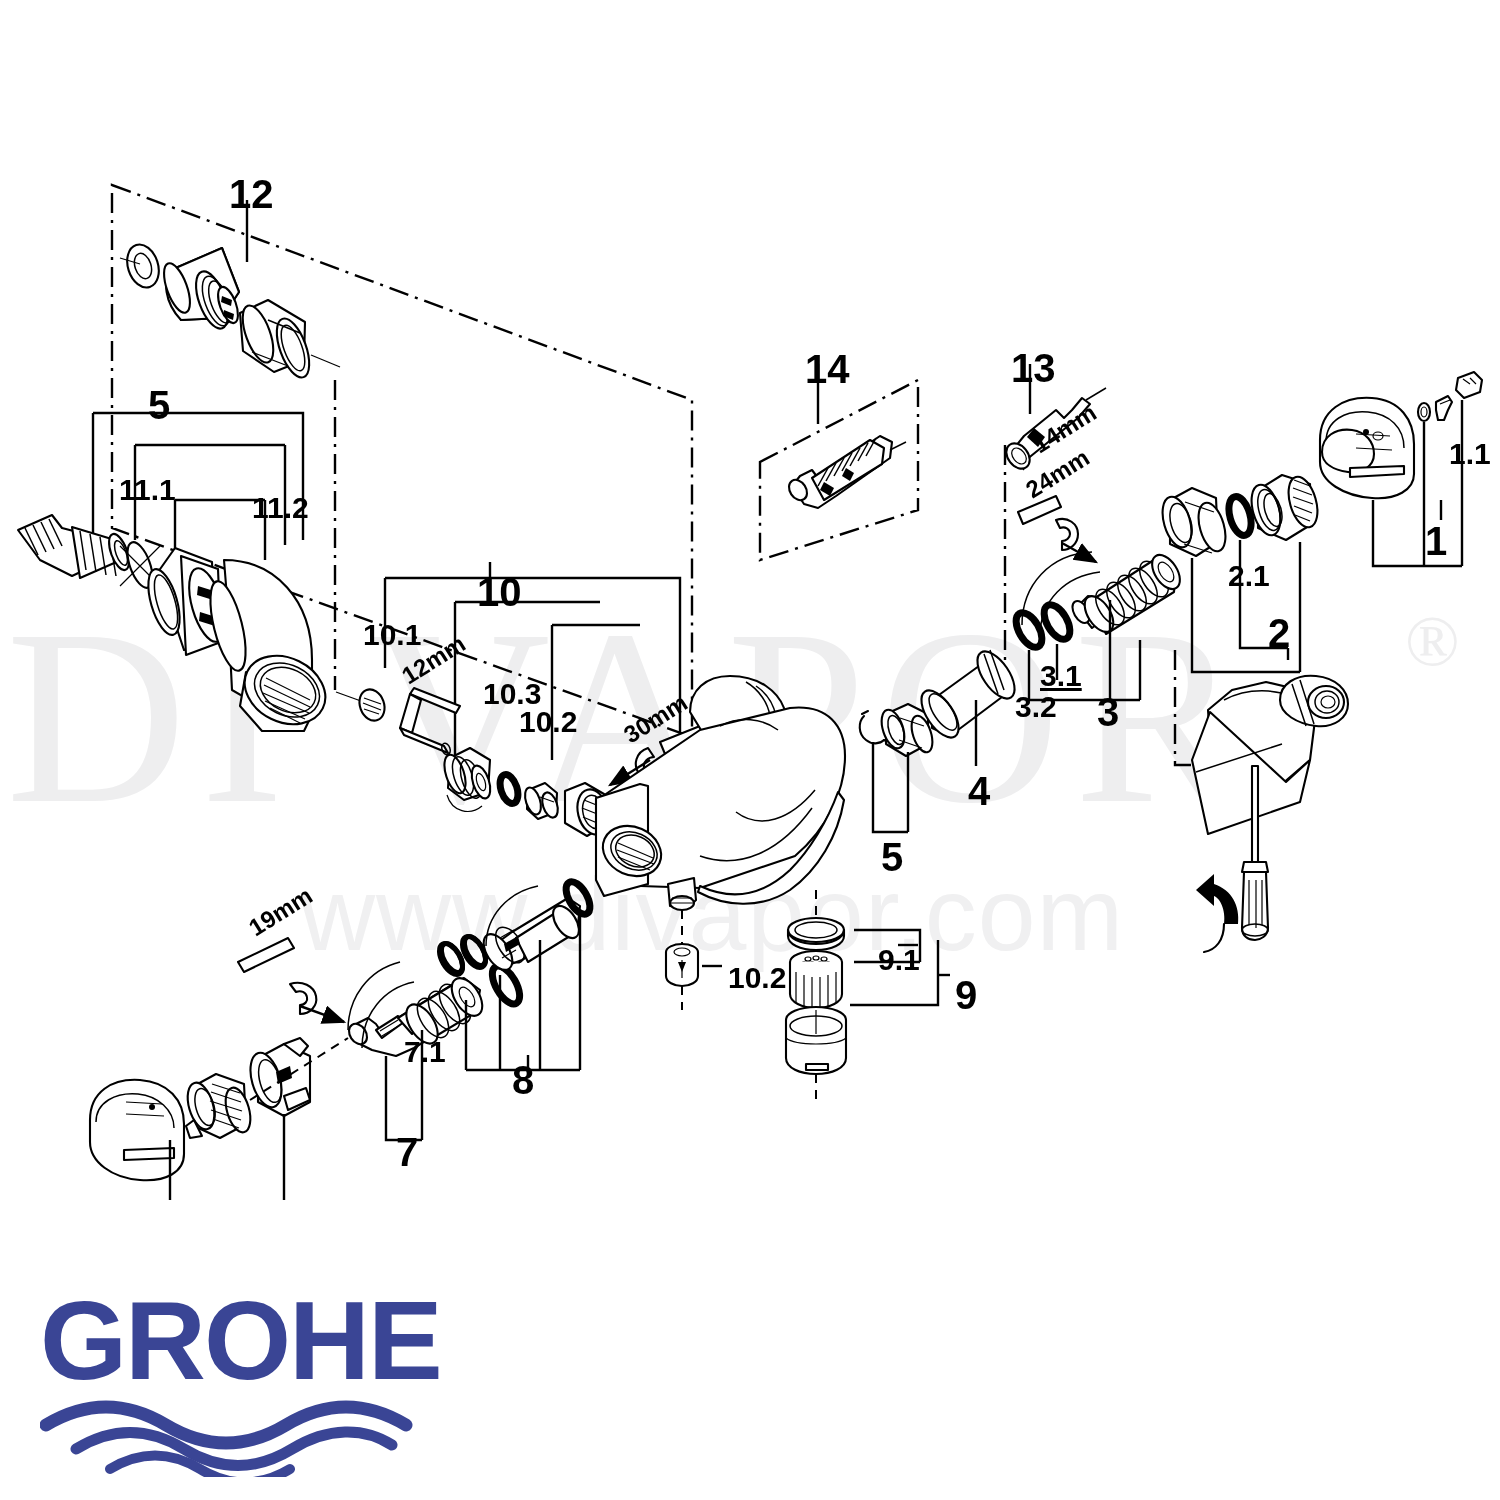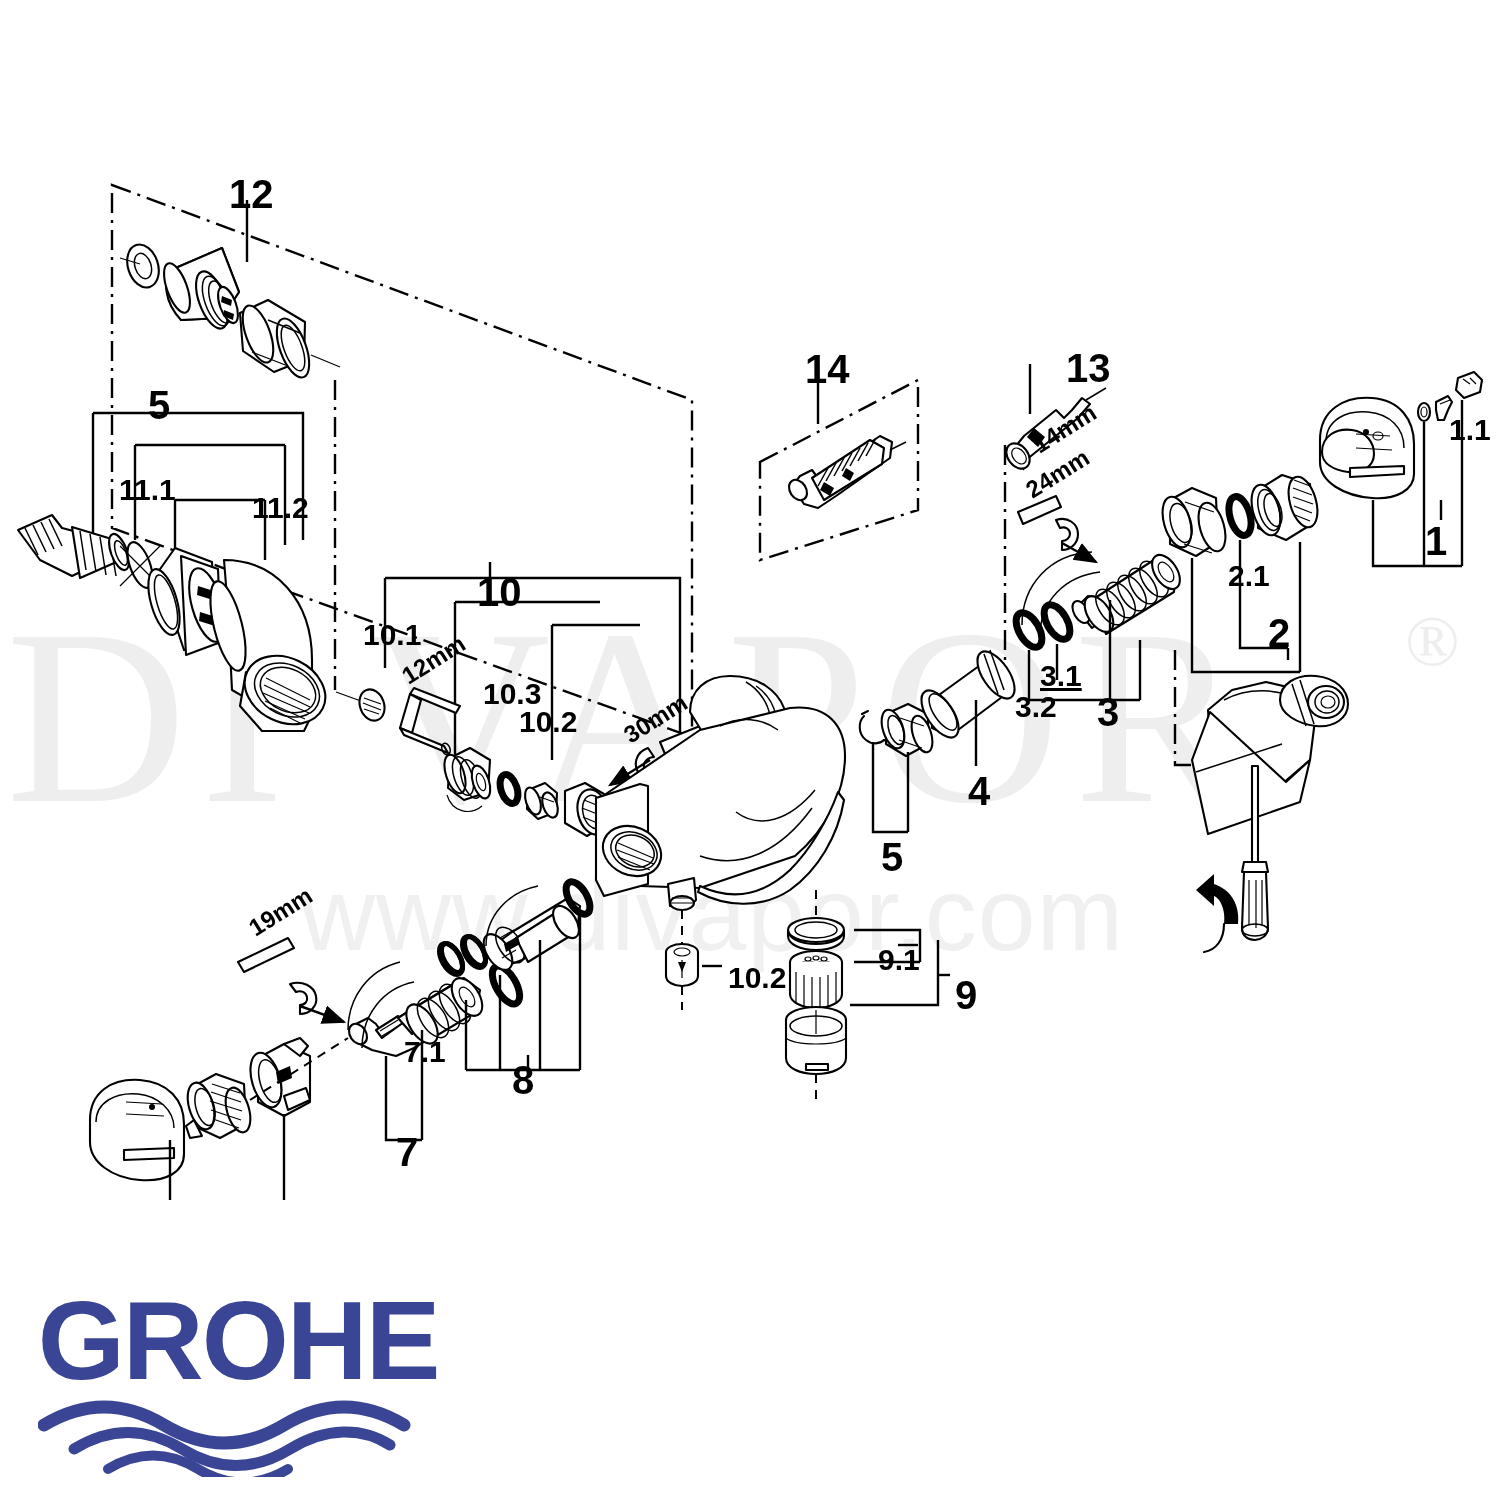--- a/index.html
+++ b/index.html
@@ -22,21 +22,21 @@
   
   .lbl{position:absolute;font-weight:bold;color:#000;white-space:nowrap;
        font-family:"Liberation Sans", sans-serif;line-height:1;}
   .lbl.big{font-size:40px;}
   .lbl.mid{font-size:30px;}
   .tool{position:absolute;font-weight:bold;font-size:24px;color:#000;white-space:nowrap;
         font-family:"Liberation Sans", sans-serif;line-height:1;}
 
   
   #footer{position:absolute;left:0;top:1265px;width:1500px;height:235px;background:#fff;}
-  .grohe-wrap{position:absolute;left:28px;top:20px;width:420px;height:190px;text-align:center;}
+  .grohe-wrap{position:absolute;left:40px;top:20px;width:420px;height:190px;}
   .grohe-text{font-family:"Liberation Sans", sans-serif;font-weight:bold;font-size:112px;
               color:#3a4595;letter-spacing:-2px;line-height:1;}
   .divapor-wrap{position:absolute;left:745px;top:10px;width:740px;height:215px;}
   .divapor-text{font-family:"Liberation Serif", serif;font-size:118px;color:#4c4c4c;
                 letter-spacing:4px;line-height:1;white-space:nowrap;}
   .divapor-reg{font-family:"Liberation Serif", serif;font-size:34px;vertical-align:super;}
   .divapor-url{font-family:"Liberation Sans", sans-serif;font-size:62px;color:#8d8d8d;
                letter-spacing:1px;line-height:1;margin-top:12px;white-space:nowrap;}
 </style>
 </head>
@@ -562,21 +562,21 @@
 
       <path class="blk" d="M1196,890 L1214,874 L1214,884 C1232,890 1240,906 1238,924
                            L1224,924 C1226,910 1220,898 1214,896 L1214,906 Z"></path>
       <path class="s" d="M1224,924 C1224,940 1216,950 1204,952"></path>
     </g>
 
   </svg>
 
   <div id="labels">
       <div class="lbl big" style="left: 1425px; top: 521px;">1</div>
-      <div class="lbl mid" style="left: 1449px; top: 415px;">1.1</div>
+      <div class="lbl mid" style="left: 1449px; top: 439px;">1.1</div>
       <div class="lbl big" style="left: 1268px; top: 613px;">2</div>
       <div class="lbl mid" style="left: 1228px; top: 561px;">2.1</div>
       <div class="lbl big" style="left: 1097px; top: 692px;">3</div>
       <div class="lbl mid" style="left: 1040px; top: 661px; text-decoration: underline;">3.1</div>
       <div class="lbl mid" style="left: 1015px; top: 692px;">3.2</div>
       <div class="lbl big" style="left: 968px; top: 771px;">4</div>
       <div class="lbl big" style="left: 881px; top: 837px;">5</div>
       <div class="lbl big" style="left: 396px; top: 1132px;">7</div>
       <div class="lbl mid" style="left: 404px; top: 1037px;">7.1</div>
       <div class="lbl big" style="left: 512px; top: 1060px;">8</div>
@@ -584,21 +584,21 @@
       <div class="lbl mid" style="left: 878px; top: 945px;">9.1</div>
       <div class="lbl big" style="left: 477px; top: 572px;">10</div>
       <div class="lbl mid" style="left: 363px; top: 620px;">10.1</div>
       <div class="lbl mid" style="left: 519px; top: 707px;">10.2</div>
       <div class="lbl mid" style="left: 728px; top: 963px;">10.2</div>
       <div class="lbl mid" style="left: 483px; top: 679px;">10.3</div>
       <div class="lbl big" style="left: 148px; top: 385px;">5</div>
       <div class="lbl mid" style="left: 119px; top: 475px;">11.1</div>
       <div class="lbl mid" style="left: 204px; top: 493px; margin-left: 48px;">11.2</div>
       <div class="lbl big" style="left: 229px; top: 174px;">12</div>
-      <div class="lbl big" style="left: 1066px; top: 348px;">13</div>
+      <div class="lbl big" style="left: 1011px; top: 348px;">13</div>
       <div class="lbl big" style="left: 805px; top: 349px;">14</div>
     </div>
   <div id="tools">
       <div class="tool" style="left: 398px; top: 668px; transform: rotate(-32deg); transform-origin: left top;">12mm</div>
       <div class="tool" style="left: 620px; top: 727px; transform: rotate(-32deg); transform-origin: left top;">30mm</div>
       <div class="tool" style="left: 245px; top: 920px; transform: rotate(-32deg); transform-origin: left top;">19mm</div>
       <div class="tool" style="left: 1029px; top: 437px; transform: rotate(-32deg); transform-origin: left top;">14mm</div>
       <div class="tool" style="left: 1022px; top: 482px; transform: rotate(-32deg); transform-origin: left top;">24mm</div>
     </div>
 

